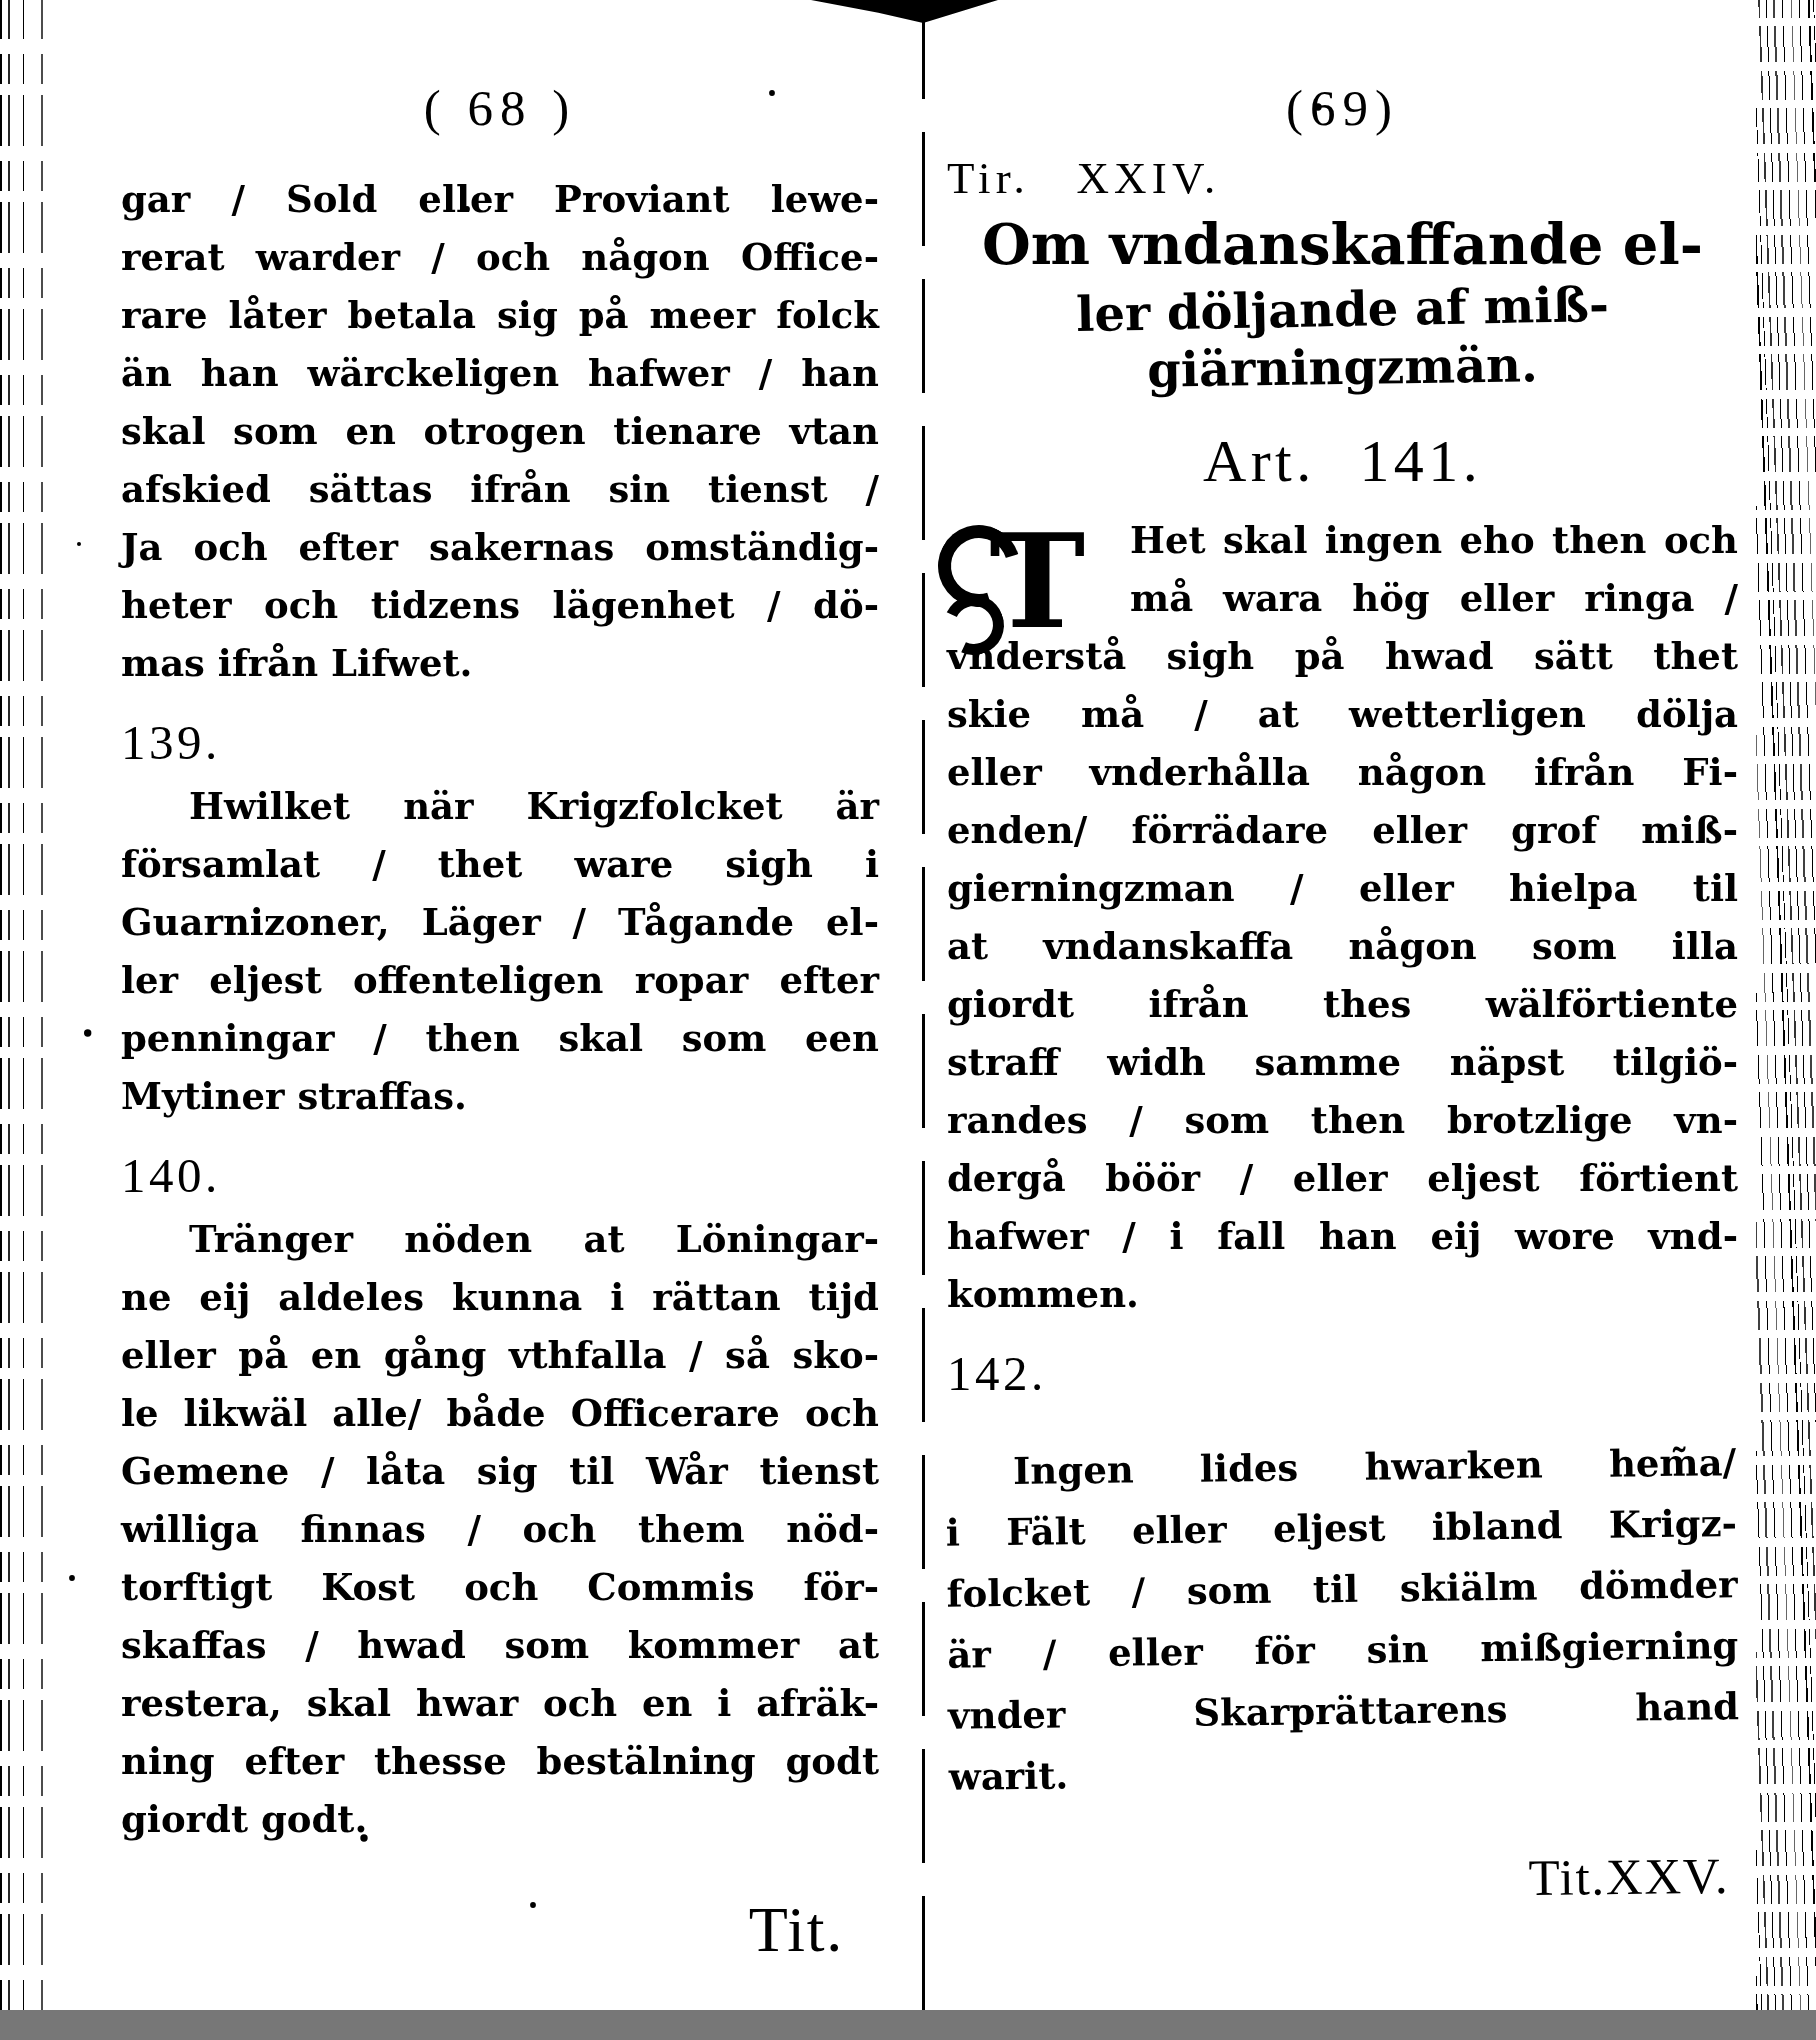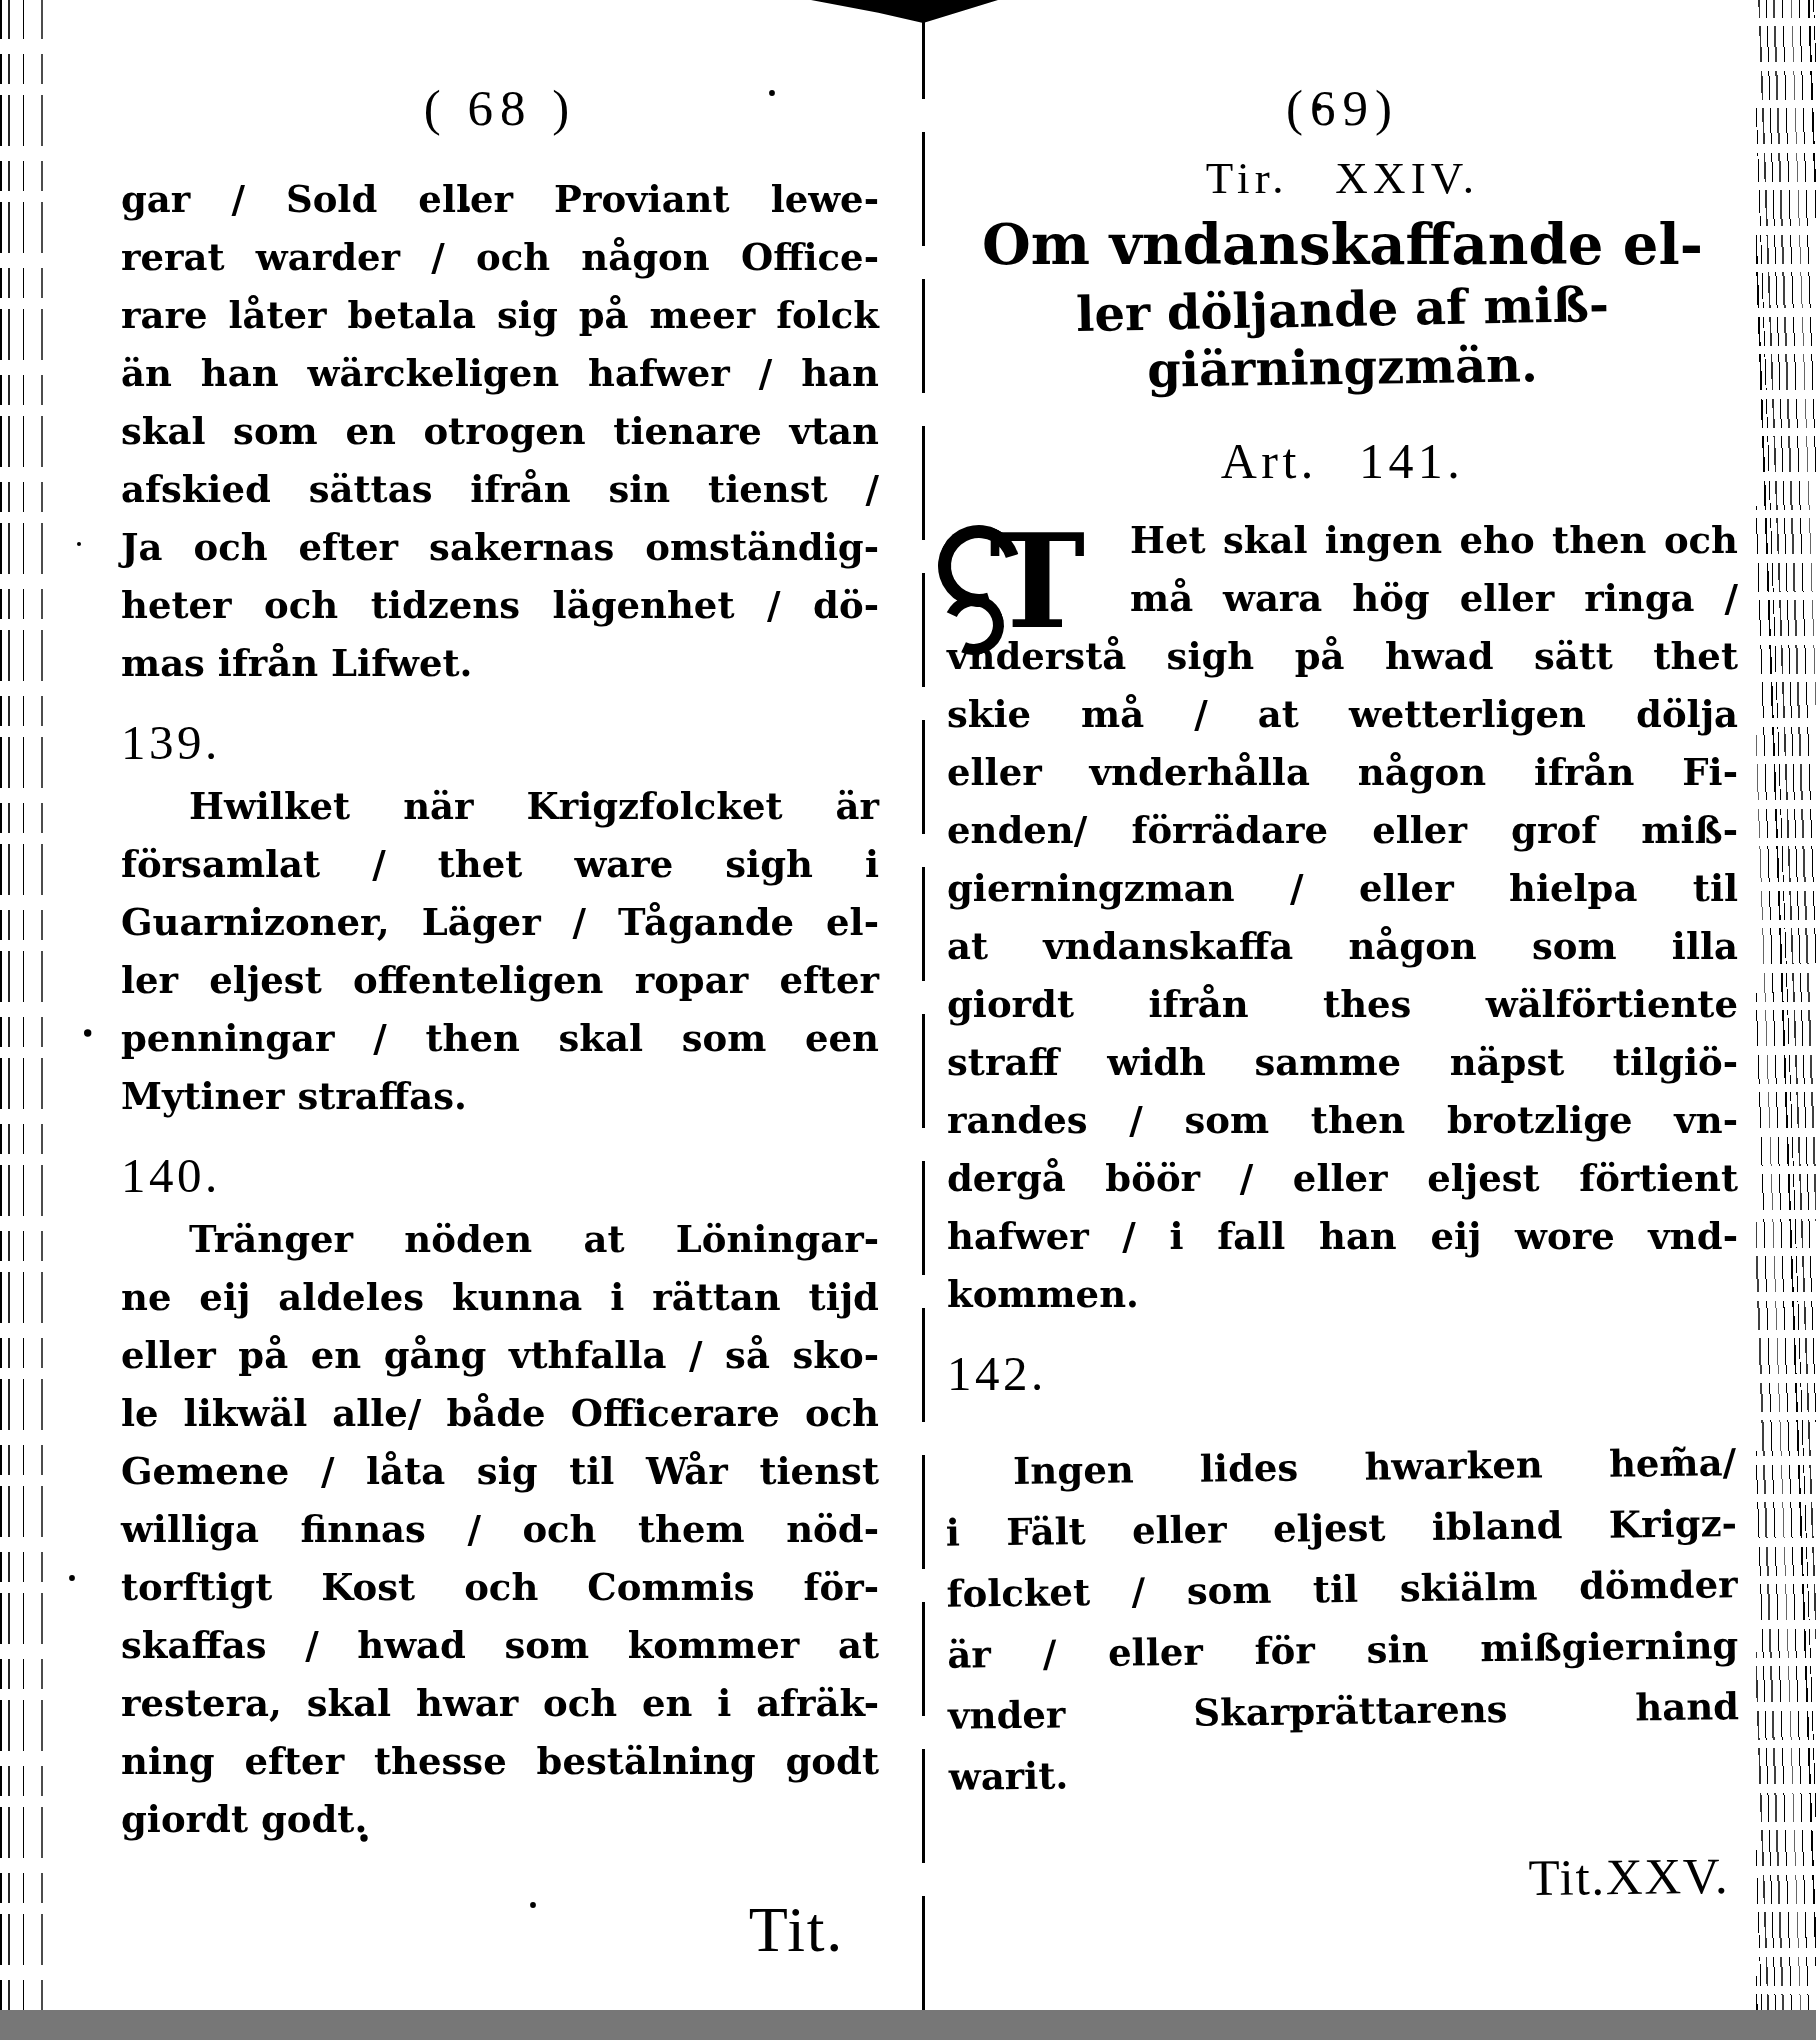--- a/index.html
+++ b/index.html
@@ -57,36 +57,36 @@
     letter-spacing:3.5px; margin-top:24.5px; margin-bottom:8.7px;
   }
   .catchword{
     font-family:"Liberation Serif", serif; font-size:64px; line-height:52px;
     text-align:right; margin-top:56px; padding-right:35px; letter-spacing:1.7px;
   }
   .col-right .catchword{margin-top:51px; font-size:51px; padding-right:8.7px; transform:rotate(-0.6deg);}
   
   .kicker{
     font-family:"Liberation Serif", serif; font-size:45px; line-height:52px;
-    text-align:center; letter-spacing:5.2px; word-spacing:30px; margin-top:10.5px;
+    letter-spacing:5.2px; word-spacing:30px; margin-top:10.5px;
   }
   .title-l1{
     font-size:56px; line-height:72px; font-weight:bold; text-align:center;
     white-space:nowrap; margin-top:3.5px;
   }
   .title-l2{
     font-size:48px; line-height:58px; font-weight:bold; text-align:center;
     white-space:nowrap; transform:rotate(-1.1deg);
   }
   .title-l3{
     font-size:48px; line-height:58px; font-weight:bold; text-align:center;
     white-space:nowrap; transform:rotate(-0.8deg); margin-bottom:5.2px;
   }
   .art-heading{
-    font-family:"Liberation Serif", serif; font-size:50px; line-height:51px;
+    font-family:"Liberation Serif", serif; font-size:60px; line-height:51px;
     text-align:center; letter-spacing:4.4px; word-spacing:24.5px;
     margin-top:40px; margin-bottom:24.5px;
   }
   
   .dropcap{position:absolute; left:-8.7px; top:10.5px; width:168px; height:133px;}
   .dropcap .glyph{
     position:absolute; left:51px; top:-5.2px;
     font-size:129px; line-height:129px; font-weight:bold;
   }
   .dropcap::before{

